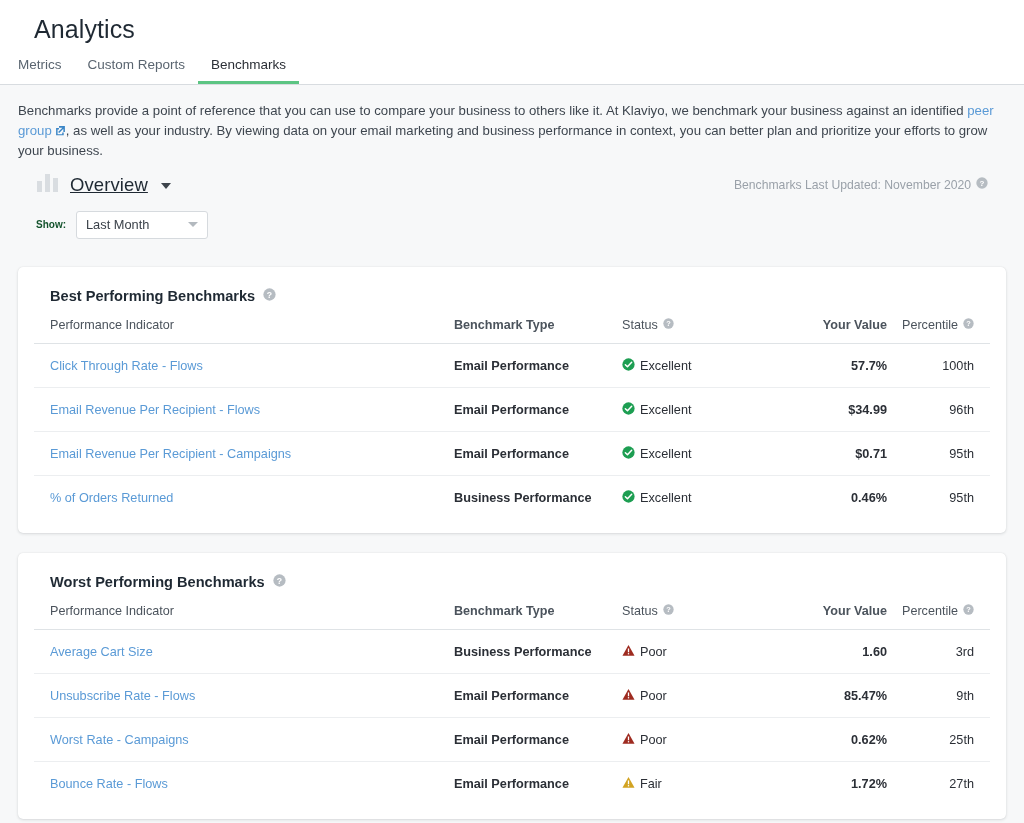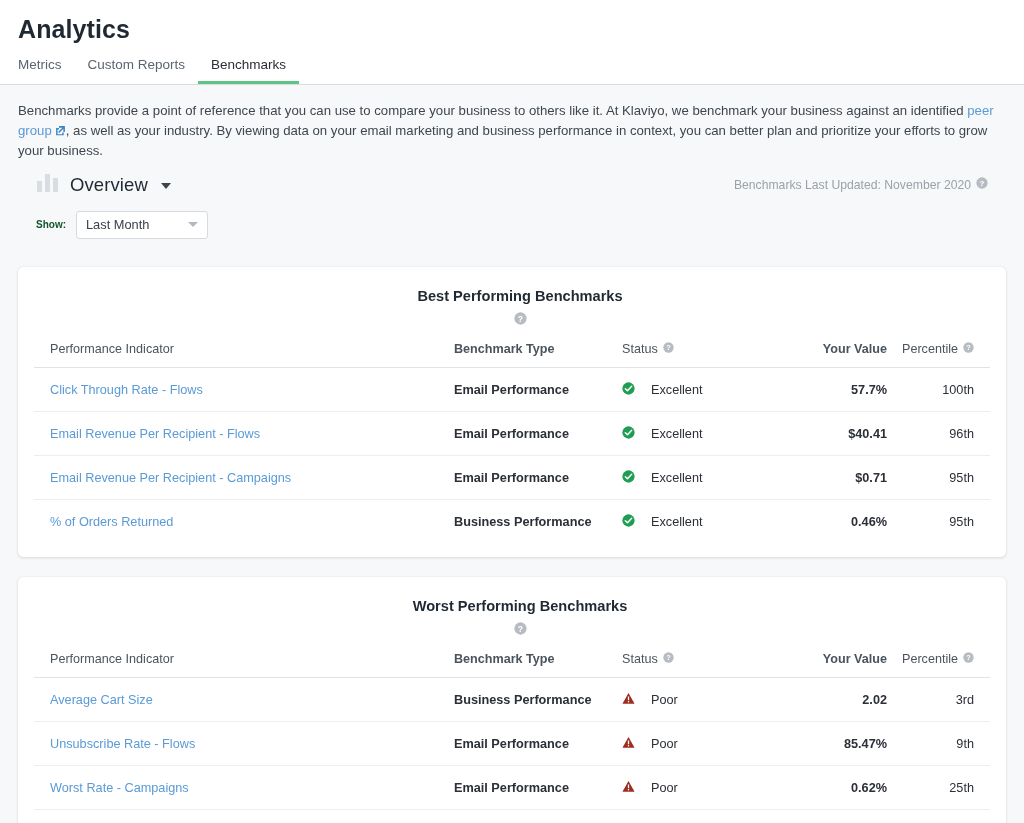--- a/index.html
+++ b/index.html
@@ -8,22 +8,22 @@
     font-family: "Liberation Sans", sans-serif;
     background: #ffffff;
     color: #2b2f36;
     -webkit-font-smoothing: antialiased;
   }
   .page { width: 1024px; height: 823px; position: relative; overflow: hidden; background:#ffffff; }
 
   
   .header { padding: 14px 0 0 0; background:#ffffff; }
   .page-title {
-    font-size: 25px; font-weight: 700; color: #1f2933;
-    padding-left: 18px; letter-spacing: .1px; line-height: 30px;
+    font-size: 25px; font-weight: 400; color: #1f2933;
+    padding-left: 34px; letter-spacing: .1px; line-height: 30px;
   }
   .tabs {
     display: flex; align-items: flex-end; gap: 0;
     padding-left: 18px; margin-top: 9px;
     border-bottom: 1px solid #d8dce0;
   }
   .tab {
     font-size: 13.5px; color: #5a6570; padding: 4px 13px 9px 13px;
     border-bottom: 3px solid transparent; cursor: pointer; white-space: nowrap;
   }
@@ -39,21 +39,21 @@
   .link { color: #5a9ad6; text-decoration: none; cursor: pointer; }
   .ext-icon { display:inline-block; vertical-align:-1px; margin-left:3px; }
 
   .overview-row {
     display: flex; align-items: center; justify-content: space-between;
     padding: 12px 18px 0 18px; background: #f7f8f9;
   }
   .overview-left { display: flex; align-items: center; gap: 10px; }
   .bars-icon { display: block; }
   .overview-title {
-    font-size: 18.5px; font-weight: 400; color: #1f2933; letter-spacing: .1px;
+    font-size: 18.5px; font-weight: 400; color: #1f2933; letter-spacing: .1px; text-decoration: underline;
   }
   .caret-down {
     width: 0; height: 0; border-left: 5px solid transparent;
     border-right: 5px solid transparent; border-top: 6px solid #3d444c;
     margin-left: 3px; margin-top: 3px; cursor: pointer;
   }
   .last-updated {
     font-size: 12.2px; color: #9aa1a9; display: flex; align-items: center; gap: 5px;
   }
 
@@ -74,21 +74,21 @@
 
   
   .body-area { background: #f7f8f9; padding: 0 18px 16px 18px; }
   .card {
     background: #ffffff; border-radius: 5px;
     box-shadow: 0 1px 3px rgba(30,40,50,.14), 0 0 1px rgba(30,40,50,.12);
     padding: 18px 16px 14px 16px; margin-bottom: 20px;
   }
   .card-title {
     font-size: 14.6px; font-weight: 700; color: #1f2933;
-    display: flex; align-items: center; gap: 8px; margin: 3px 0 0 16px; flex-direction: column;
+    display: flex; align-items: center; gap: 8px; margin: 3px 0 0 16px;
   }
 
   table { width: 100%; border-collapse: collapse; margin-top: 14px; }
   th {
     font-size: 12.6px; font-weight: 400; color: #4b535c; text-align: left;
     padding: 0 0 11px 0; white-space: nowrap;
   }
   th .th-inner { display: flex; gap: 5px; }
   th.num .th-inner { justify-content: flex-end; }
   td {
@@ -97,21 +97,21 @@
   }
   tbody tr:first-child td { border-top: 1px solid #dfe3e6; }
   .col-ind { width: 420px; padding-left: 16px !important; }
   .col-type { width: 168px; font-weight: 700; }
   .col-status { width: 143px; }
   .col-value { width: 122px; text-align: right; font-weight: 700; }
   .col-pct   { text-align: right; padding-right: 16px !important; }
   th.col-ind { padding-left: 16px; }
   th.col-pct { padding-right: 16px; }
   .ind-link { color: #5a9ad6; text-decoration: none; cursor: pointer; font-size: 12.7px; }
-  .status-cell { display: flex; align-items: center; gap: 16px; }
+  .status-cell { display: flex; align-items: center; gap: 5px; }
   .status-text { font-size: 12.7px; color: #2b2f36; }
 
   
   .help-icon { display:inline-block; }
 </style>
 </head>
 <body>
 
 <div class="page">
 
@@ -235,21 +235,21 @@
               <td class="col-type">Email Performance</td>
               <td class="col-status">
                 <span class="status-cell">
                   <span><svg width="13" height="13" viewBox="0 0 14 14">
                       <circle cx="7" cy="7" r="6.6" fill="#1d9e52"></circle>
                       <path d="M3.6 7.2 L5.9 9.5 L10.4 4.6" stroke="#ffffff" stroke-width="1.6" fill="none" stroke-linecap="round" stroke-linejoin="round"></path>
                     </svg></span>
                   <span class="status-text">Excellent</span>
                 </span>
               </td>
-              <td class="col-value">$40.41</td>
+              <td class="col-value">$34.99</td>
               <td class="col-pct">96th</td>
             </tr>
             <tr>
               <td class="col-ind"><a class="ind-link">Email Revenue Per Recipient - Campaigns</a></td>
               <td class="col-type">Email Performance</td>
               <td class="col-status">
                 <span class="status-cell">
                   <span><svg width="13" height="13" viewBox="0 0 14 14">
                       <circle cx="7" cy="7" r="6.6" fill="#1d9e52"></circle>
                       <path d="M3.6 7.2 L5.9 9.5 L10.4 4.6" stroke="#ffffff" stroke-width="1.6" fill="none" stroke-linecap="round" stroke-linejoin="round"></path>
@@ -334,21 +334,21 @@
               <td class="col-status">
                 <span class="status-cell">
                   <span><svg width="13" height="13" viewBox="0 0 14 13">
                       <path d="M7 0.6 L13.5 12.2 L0.5 12.2 Z" fill="#9e2b20"></path>
                       <rect x="6.3" y="4.3" width="1.4" height="4.1" fill="#ffffff"></rect>
                       <rect x="6.3" y="9.3" width="1.4" height="1.4" fill="#ffffff"></rect>
                     </svg></span>
                   <span class="status-text">Poor</span>
                 </span>
               </td>
-              <td class="col-value">2.02</td>
+              <td class="col-value">1.60</td>
               <td class="col-pct">3rd</td>
             </tr>
             <tr>
               <td class="col-ind"><a class="ind-link">Unsubscribe Rate - Flows</a></td>
               <td class="col-type">Email Performance</td>
               <td class="col-status">
                 <span class="status-cell">
                   <span><svg width="13" height="13" viewBox="0 0 14 13">
                       <path d="M7 0.6 L13.5 12.2 L0.5 12.2 Z" fill="#9e2b20"></path>
                       <rect x="6.3" y="4.3" width="1.4" height="4.1" fill="#ffffff"></rect>

